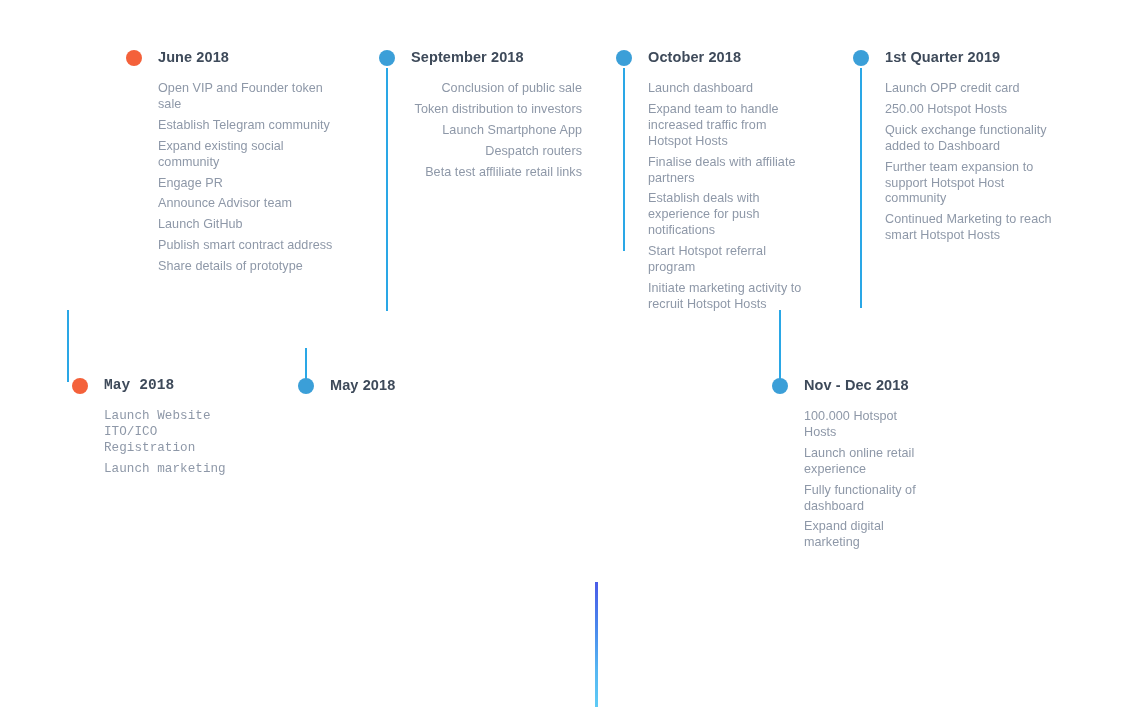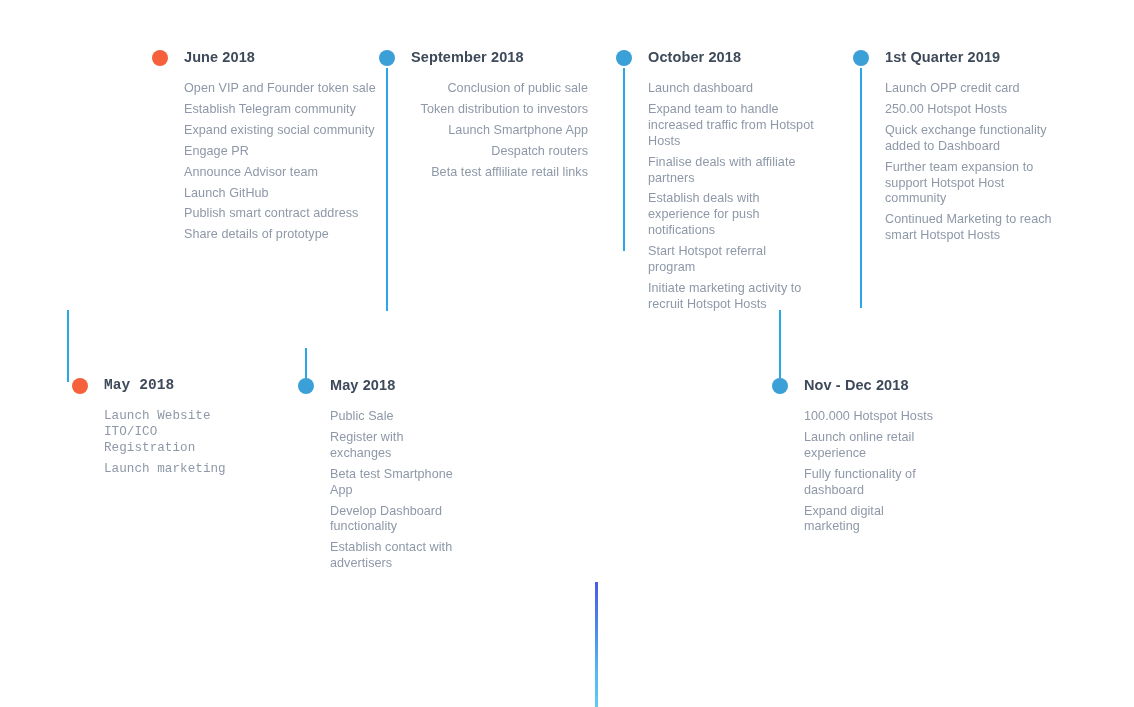--- a/index.html
+++ b/index.html
@@ -44,21 +44,21 @@
     left: 32px;
     top: -1px;
     font-size: 14.5px;
     font-weight: bold;
     color: #3e4a5a;
     letter-spacing: 0.1px;
     white-space: nowrap;
   }
 
   .entry-list {
-    margin: 6px;
+    margin: 12px;
     padding: 0;
     list-style: none;
     margin-top: 9px;
     margin-left: 32px;
   }
   .entry-list li {
     font-size: 12.6px;
     line-height: 15.9px;
     color: #8e98a8;
     margin-bottom: 5px;
@@ -91,21 +91,21 @@
   <div class="connector thin" style="left:386px; top:68px;  height:243px;"></div>
   <div class="connector thin" style="left:623px; top:68px;  height:183px;"></div>
   <div class="connector thin" style="left:860px; top:68px;  height:240px;"></div>
 
   <div class="connector thin" style="left:67px;  top:310px; height:72px;"></div>
   <div class="connector thin" style="left:305px; top:348px; height:34px;"></div>
   <div class="connector thin" style="left:779px; top:310px; height:72px;"></div>
 
   <div class="gradient-bar" style="left:595px; top:582px; height:125px;"></div>
 
-  <div class="entry" style="left:152px; top:50px; width:230px;">
+  <div class="entry" style="left:126px; top:50px; width:230px;">
     <div class="entry-head">
       <span class="dot orange"></span>
       <span class="entry-title">June 2018</span>
     </div>
     <ul class="entry-list">
       <li>Open VIP and Founder token sale</li>
       <li>Establish Telegram community</li>
       <li>Expand existing social community</li>
       <li>Engage PR</li>
       <li>Announce Advisor team</li>
@@ -167,27 +167,20 @@
       <li>Launch Website ITO/ICO Registration</li>
       <li>Launch marketing</li>
     </ul>
   </div>
 
   <div class="entry" style="left:298px; top:378px; width:165px;">
     <div class="entry-head">
       <span class="dot blue"></span>
       <span class="entry-title">May 2018</span>
     </div>
-    <ul class="entry-list">
-      <li>Public Sale</li>
-      <li>Register with exchanges</li>
-      <li>Beta test Smartphone App</li>
-      <li>Develop Dashboard functionality</li>
-      <li>Establish contact with advertisers</li>
-    </ul>
   </div>
 
   <div class="entry" style="left:772px; top:378px; width:170px;">
     <div class="entry-head">
       <span class="dot blue"></span>
       <span class="entry-title">Nov - Dec 2018</span>
     </div>
     <ul class="entry-list">
       <li>100.000 Hotspot Hosts</li>
       <li>Launch online retail experience</li>

